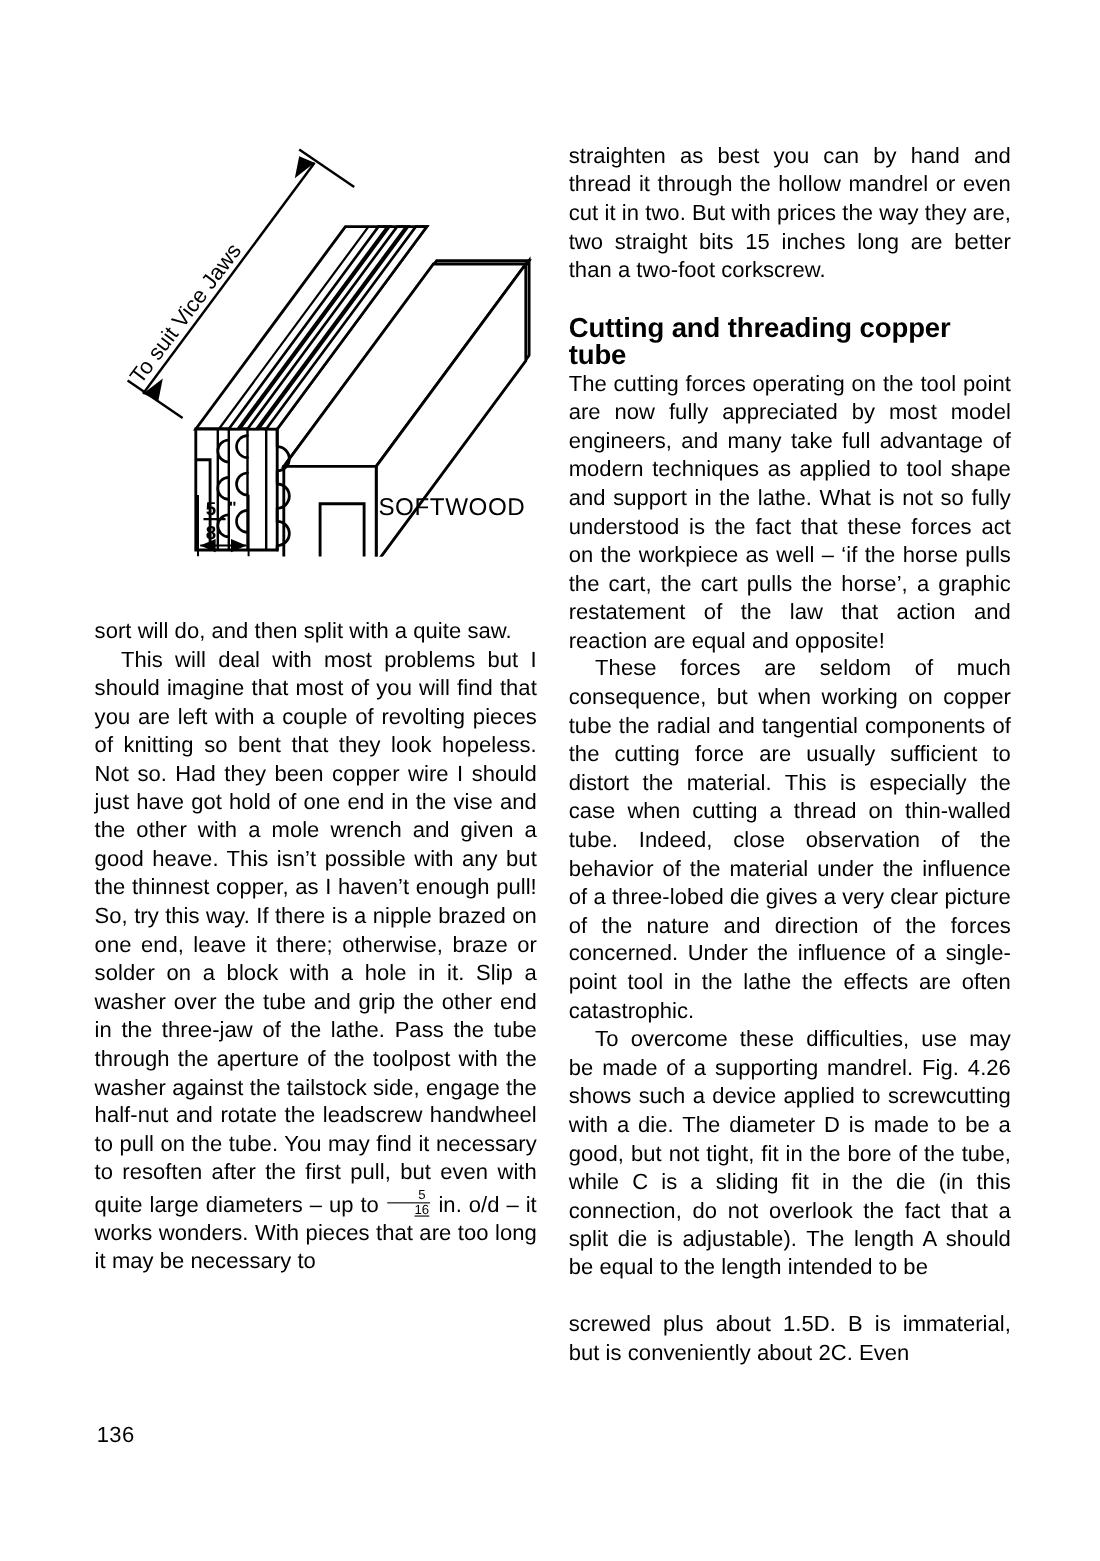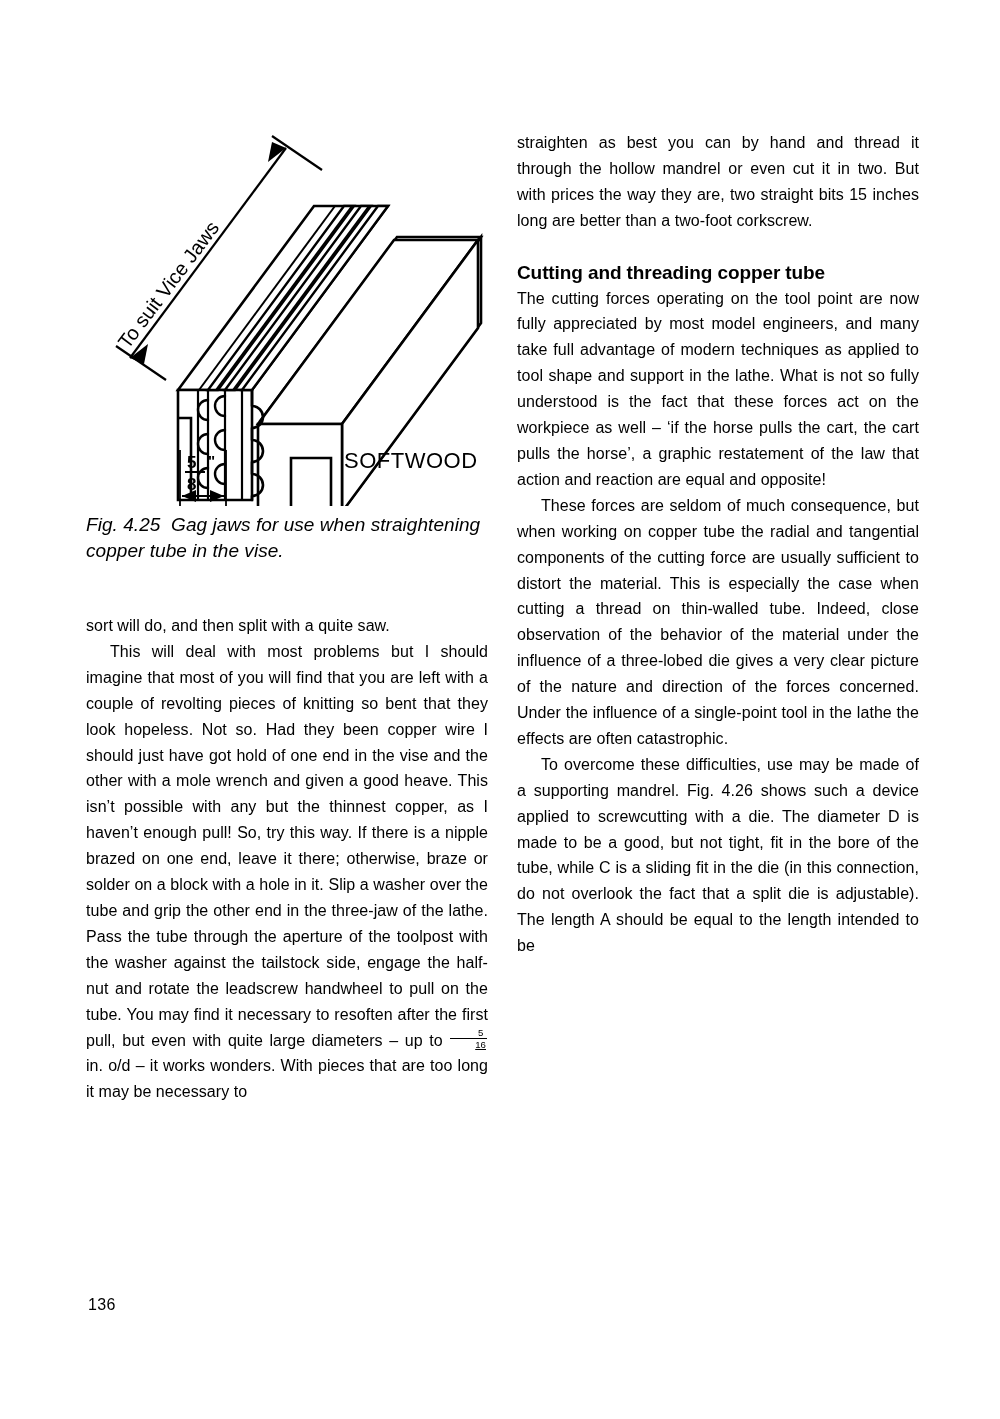--- a/index.html
+++ b/index.html
@@ -22,35 +22,35 @@
   
   .col {
     position: absolute;
     width: 402px;
   }
   #col-left  { left: 86px;  top: 130px; }
   #col-right { left: 517px; top: 130px; }
 
   
   .body-text {
-    font-size: 16px;
+    font-size: 20px;
     line-height: 25.9px;
     text-align: justify;
     text-justify: inter-word;
     letter-spacing: 0.05px;
     -webkit-hyphens: none;
     hyphens: none;
     margin: 0;
     color: #000;
   }
   
   .indent { text-indent: 24px; }
 
   .section-head {
-    font-size: 19px;
+    font-size: 25px;
     line-height: 25.9px;
     font-weight: bold;
     margin: 0;
     text-align: left;
     letter-spacing: -0.1px;
   }
 
   .caption {
     font-size: 19px;
     line-height: 25.5px;
@@ -91,21 +91,21 @@
     width: 404px;
     height: 378px;
   }
   #figure-svg { display: block; width: 404px; height: 378px; }
 
   
   #page-number {
     position: absolute;
     left: 88px;
     top: 1293px;
-    font-size: 16px;
+    font-size: 20px;
     line-height: 24px;
     letter-spacing: 0.3px;
   }
 </style>
 </head>
 <body>
 
 <div id="page">
 
   <div id="figure-wrap">
@@ -207,24 +207,20 @@
       <text x="0" y="0" transform="translate(42,222) rotate(-53)" font-family="Liberation Sans, sans-serif" font-size="20" font-weight="normal" fill="#000000">To suit Vice Jaws</text>
 
       <text x="258" y="340" font-family="Liberation Sans, sans-serif" font-size="22" letter-spacing="0.5" fill="#000000">SOFTWOOD</text>
     </svg>
   </div>
 
   <div id="col-left" class="col">
 
     <div style="height:382px"></div>
 
-    <p class="caption">
-      <span>Fig. 4.25</span>&nbsp;
-      <span>Gag jaws for use when straightening copper tube in the vise.</span>
-    </p>
 
     <div class="spacer-md"></div>
 
     <p class="body-text">sort will do, and then split with a quite saw.</p>
 
     <p class="body-text indent"><span>This will deal with most problems but I should imagine that most of you will find that you are left with a couple of revolting pieces of knitting so bent that they look hopeless. Not so. Had they been copper wire I should just have got hold of one end in the vise and the other with a mole wrench and given a good heave. This isn’t possible with any but the thinnest copper, as I haven’t enough pull! So, try this way. If there is a nipple brazed on one end, leave it there; otherwise, braze or solder on a block with a hole in it. Slip a washer over the tube and grip the other end in the three-jaw of the lathe. Pass the tube through the aperture of the toolpost with the washer against the tailstock side, engage the half-nut and rotate the leadscrew handwheel to pull on the tube. You may find it necessary to resoften after the first pull, but even with quite large diameters – up to </span><span class="frac"><span class="num">5</span><span class="den">16</span></span><span> in. o/d – it works wonders. With pieces that are too long it may be necessary to</span></p>
   </div>
 
   <div id="col-right" class="col">
 
@@ -235,17 +231,18 @@
     <h2 class="section-head">Cutting and threading copper tube</h2>
 
     <p class="body-text">The cutting forces operating on the tool point are now fully appreciated by most model engineers, and many take full advantage of modern techniques as applied to tool shape and support in the lathe. What is not so fully understood is the fact that these forces act on the workpiece as well – ‘if the horse pulls the cart, the cart pulls the horse’, a graphic restatement of the law that action and reaction are equal and opposite!</p>
 
     <p class="body-text indent">These forces are seldom of much consequence, but when working on copper tube the radial and tangential components of the cutting force are usually sufficient to distort the material. This is especially the case when cutting a thread on thin-walled tube. Indeed, close observation of the behavior of the material under the influence of a three-lobed die gives a very clear picture of the nature and direction of the forces concerned. Under the influence of a single-point tool in the lathe the effects are often catastrophic.</p>
 
     <p class="body-text indent">To overcome these difficulties, use may be made of a supporting mandrel. Fig. 4.26 shows such a device applied to screwcutting with a die. The diameter D is made to be a good, but not tight, fit in the bore of the tube, while C is a sliding fit in the die (in this connection, do not overlook the fact that a split die is adjustable). The length A should be equal to the length intended to be</p>
 
     <div class="spacer-sm"></div>
 
+    <p class="body-text">screwed plus about 1.5D. B is immaterial, but is conveniently about 2C. Even</p>
   </div>
 
   <div id="page-number">136</div>
 
 </div>
 
 </body></html>

